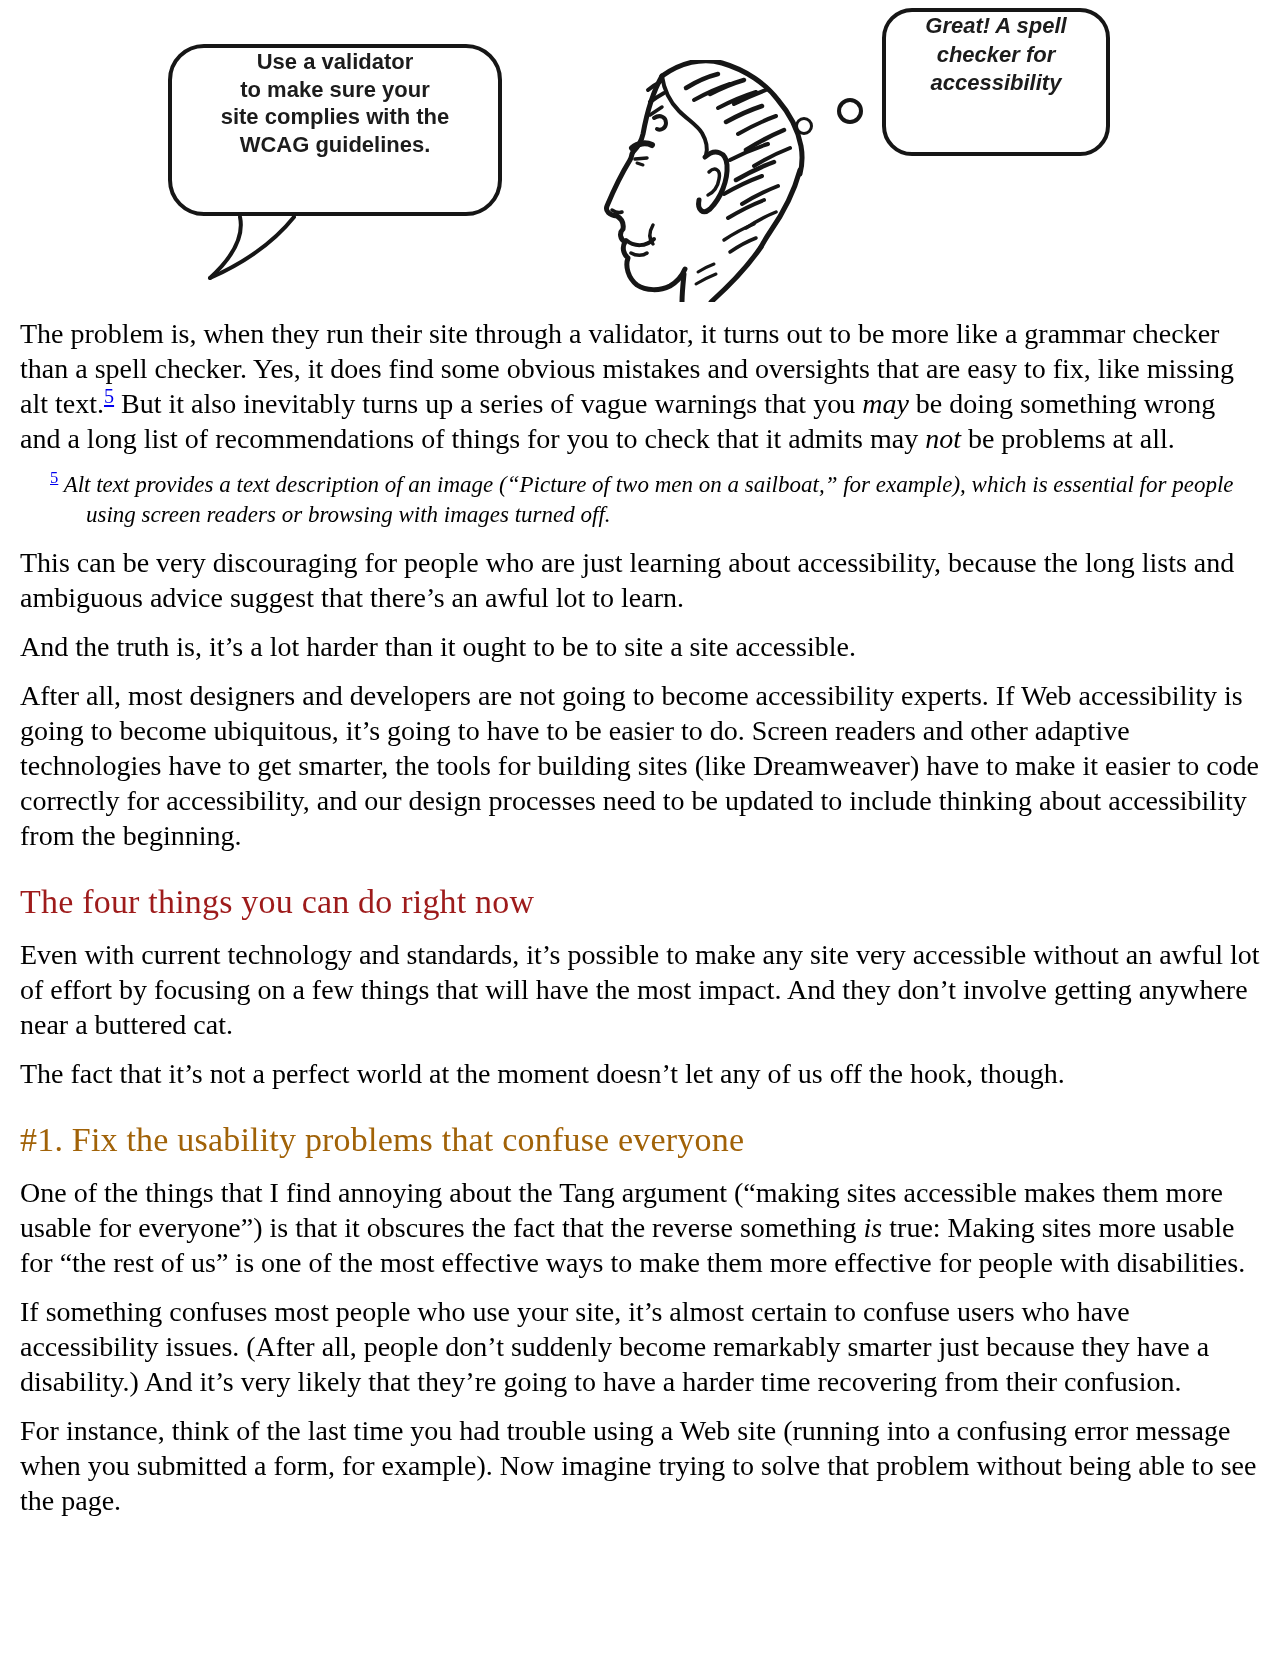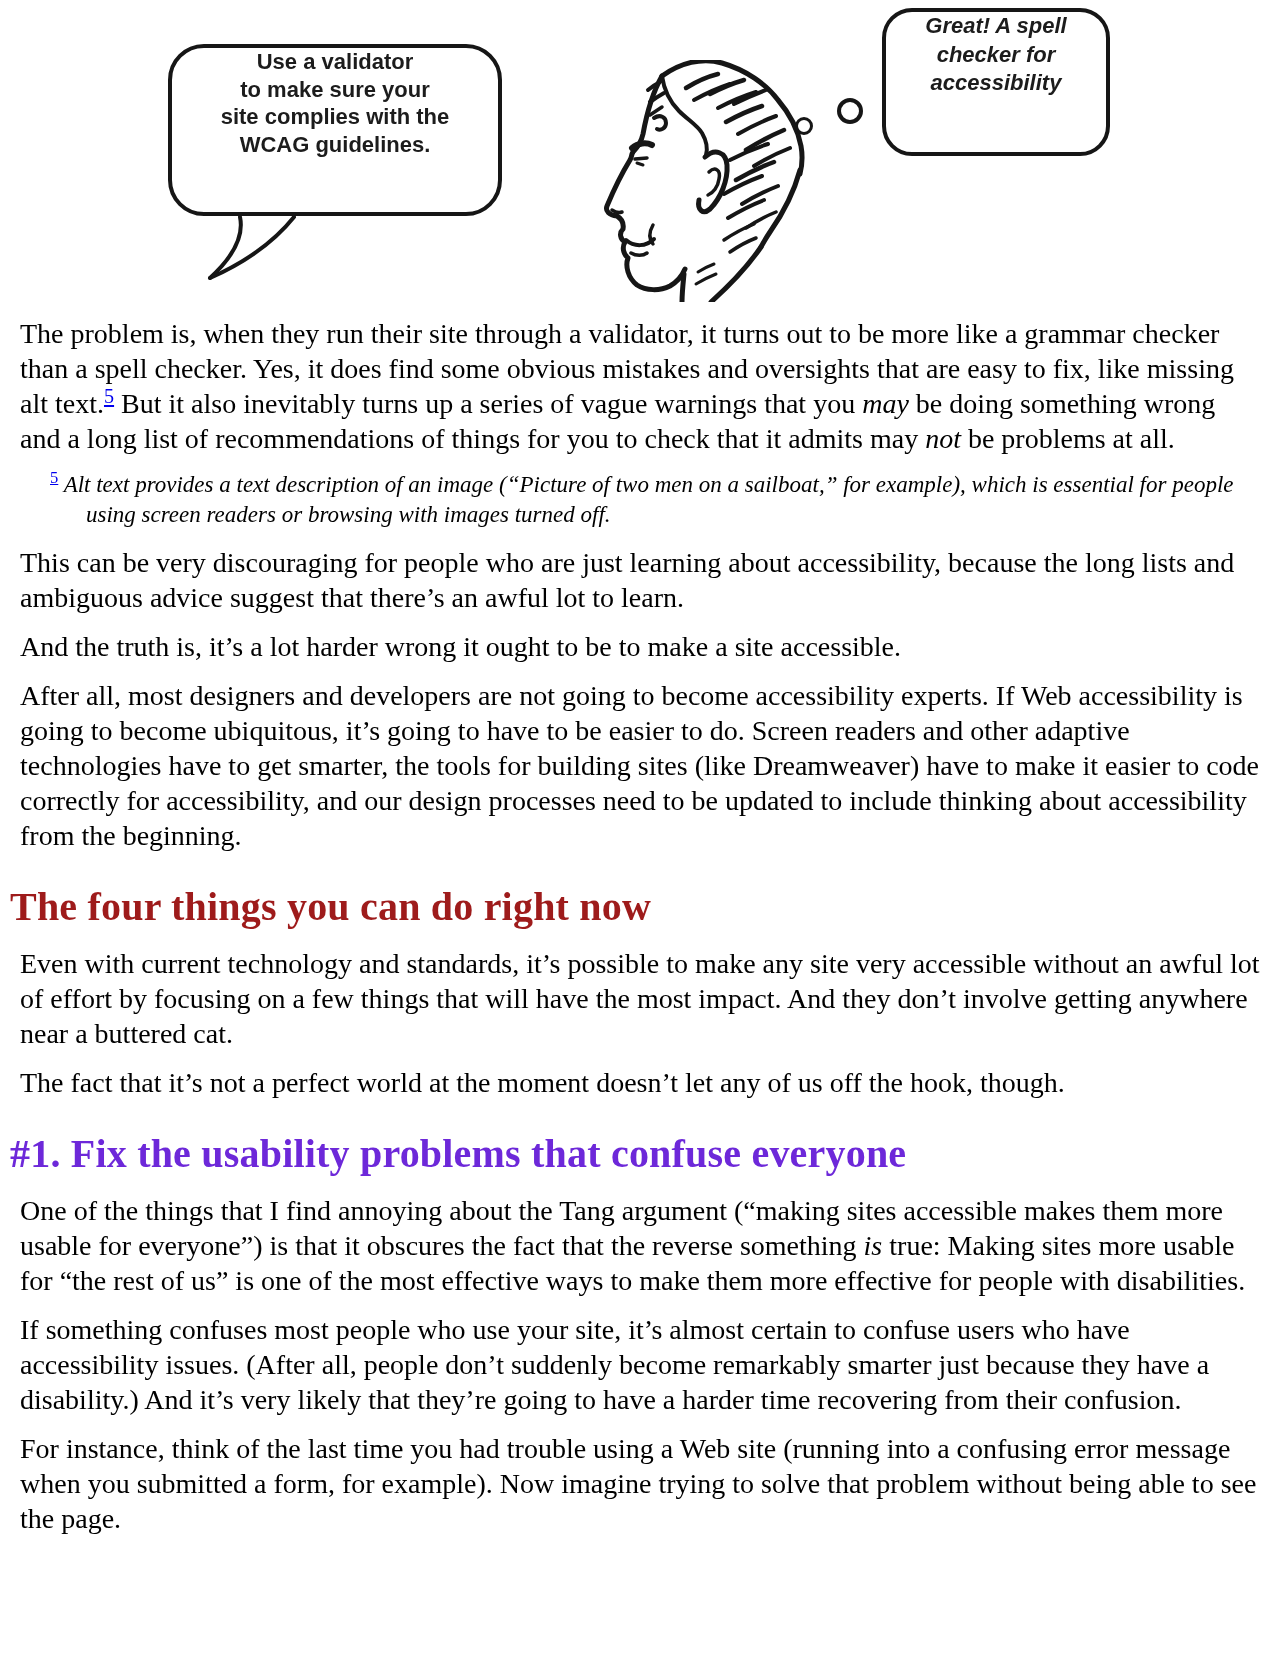--- a/index.html
+++ b/index.html
@@ -25,23 +25,23 @@
   .dot-large { left:827px; top:98px; width:26px; height:26px; }
   .head { position:absolute; left:588px; top:60px; }
 
   
   p { font-size:28px; line-height:1.25; margin:14px 10px; }
   .footnote { font-size:23px; line-height:1.32; font-style:italic;
               margin:6px 0 14px 40px; padding-left:36px; text-indent:-36px; }
   .footnote .fn-body { font-style:italic; }
   sup.ref { font-size:0.72em; line-height:0; vertical-align:super; font-style:normal; }
   a.ref-link { color:#0000ee; text-decoration:underline; }
-  h2 { font-size:40px; font-weight:bold; margin:30px 0 16px; letter-spacing:0.2px; }
+  h2 { font-size:34px; font-weight:normal; margin:30px 10px 16px; letter-spacing:0.2px; }
   h2.h-dark   { color:#9e1b1b; }
-  h2.h-bright { color:#6d28d9; }
+  h2.h-bright { color:#a16207; }
   em { font-style:italic; }
 </style>
 </head>
 <body>
 
 <div class="page">
 
   <figure class="illustration">
 
     <div class="bubble speech">
@@ -119,21 +119,21 @@
 accessibility</span>
     </div>
   </figure>
 
   <p><span>The problem is, when they run their site through a validator, it turns out to be more like a grammar checker than a spell checker. Yes, it does find some obvious mistakes and oversights that are easy to fix, like missing alt text.</span><sup class="ref"><a href="#" class="ref-link">5</a></sup><span> But it also inevitably turns up a series of vague warnings that you </span><em>may</em><span> be doing something wrong and a long list of recommendations of things for you to check that it admits may </span><em>not</em><span> be problems at all.</span></p>
 
   <div class="footnote"><sup class="ref"><a href="#" class="ref-link">5</a></sup> <span class="fn-body">Alt text provides a text description of an image (“Picture of two men on a sailboat,” for example), which is essential for people using screen readers or browsing with images turned off.</span></div>
 
   <p>This can be very discouraging for people who are just learning about accessibility, because the long lists and ambiguous advice suggest that there’s an awful lot to learn.</p>
 
-  <p>And the truth is, it’s a lot harder wrong it ought to be to make a site accessible.</p>
+  <p>And the truth is, it’s a lot harder than it ought to be to site a site accessible.</p>
 
   <p>After all, most designers and developers are not going to become accessibility experts. If Web accessibility is going to become ubiquitous, it’s going to have to be easier to do. Screen readers and other adaptive technologies have to get smarter, the tools for building sites (like Dreamweaver) have to make it easier to code correctly for accessibility, and our design processes need to be updated to include thinking about accessibility from the beginning.</p>
 
   <h2 class="h-dark">The four things you can do right now</h2>
 
   <p>Even with current technology and standards, it’s possible to make any site very accessible without an awful lot of effort by focusing on a few things that will have the most impact. And they don’t involve getting anywhere near a buttered cat.</p>
 
   <p>The fact that it’s not a perfect world at the moment doesn’t let any of us off the hook, though.</p>
 
   <h2 class="h-bright">#1. Fix the usability problems that confuse everyone</h2>

